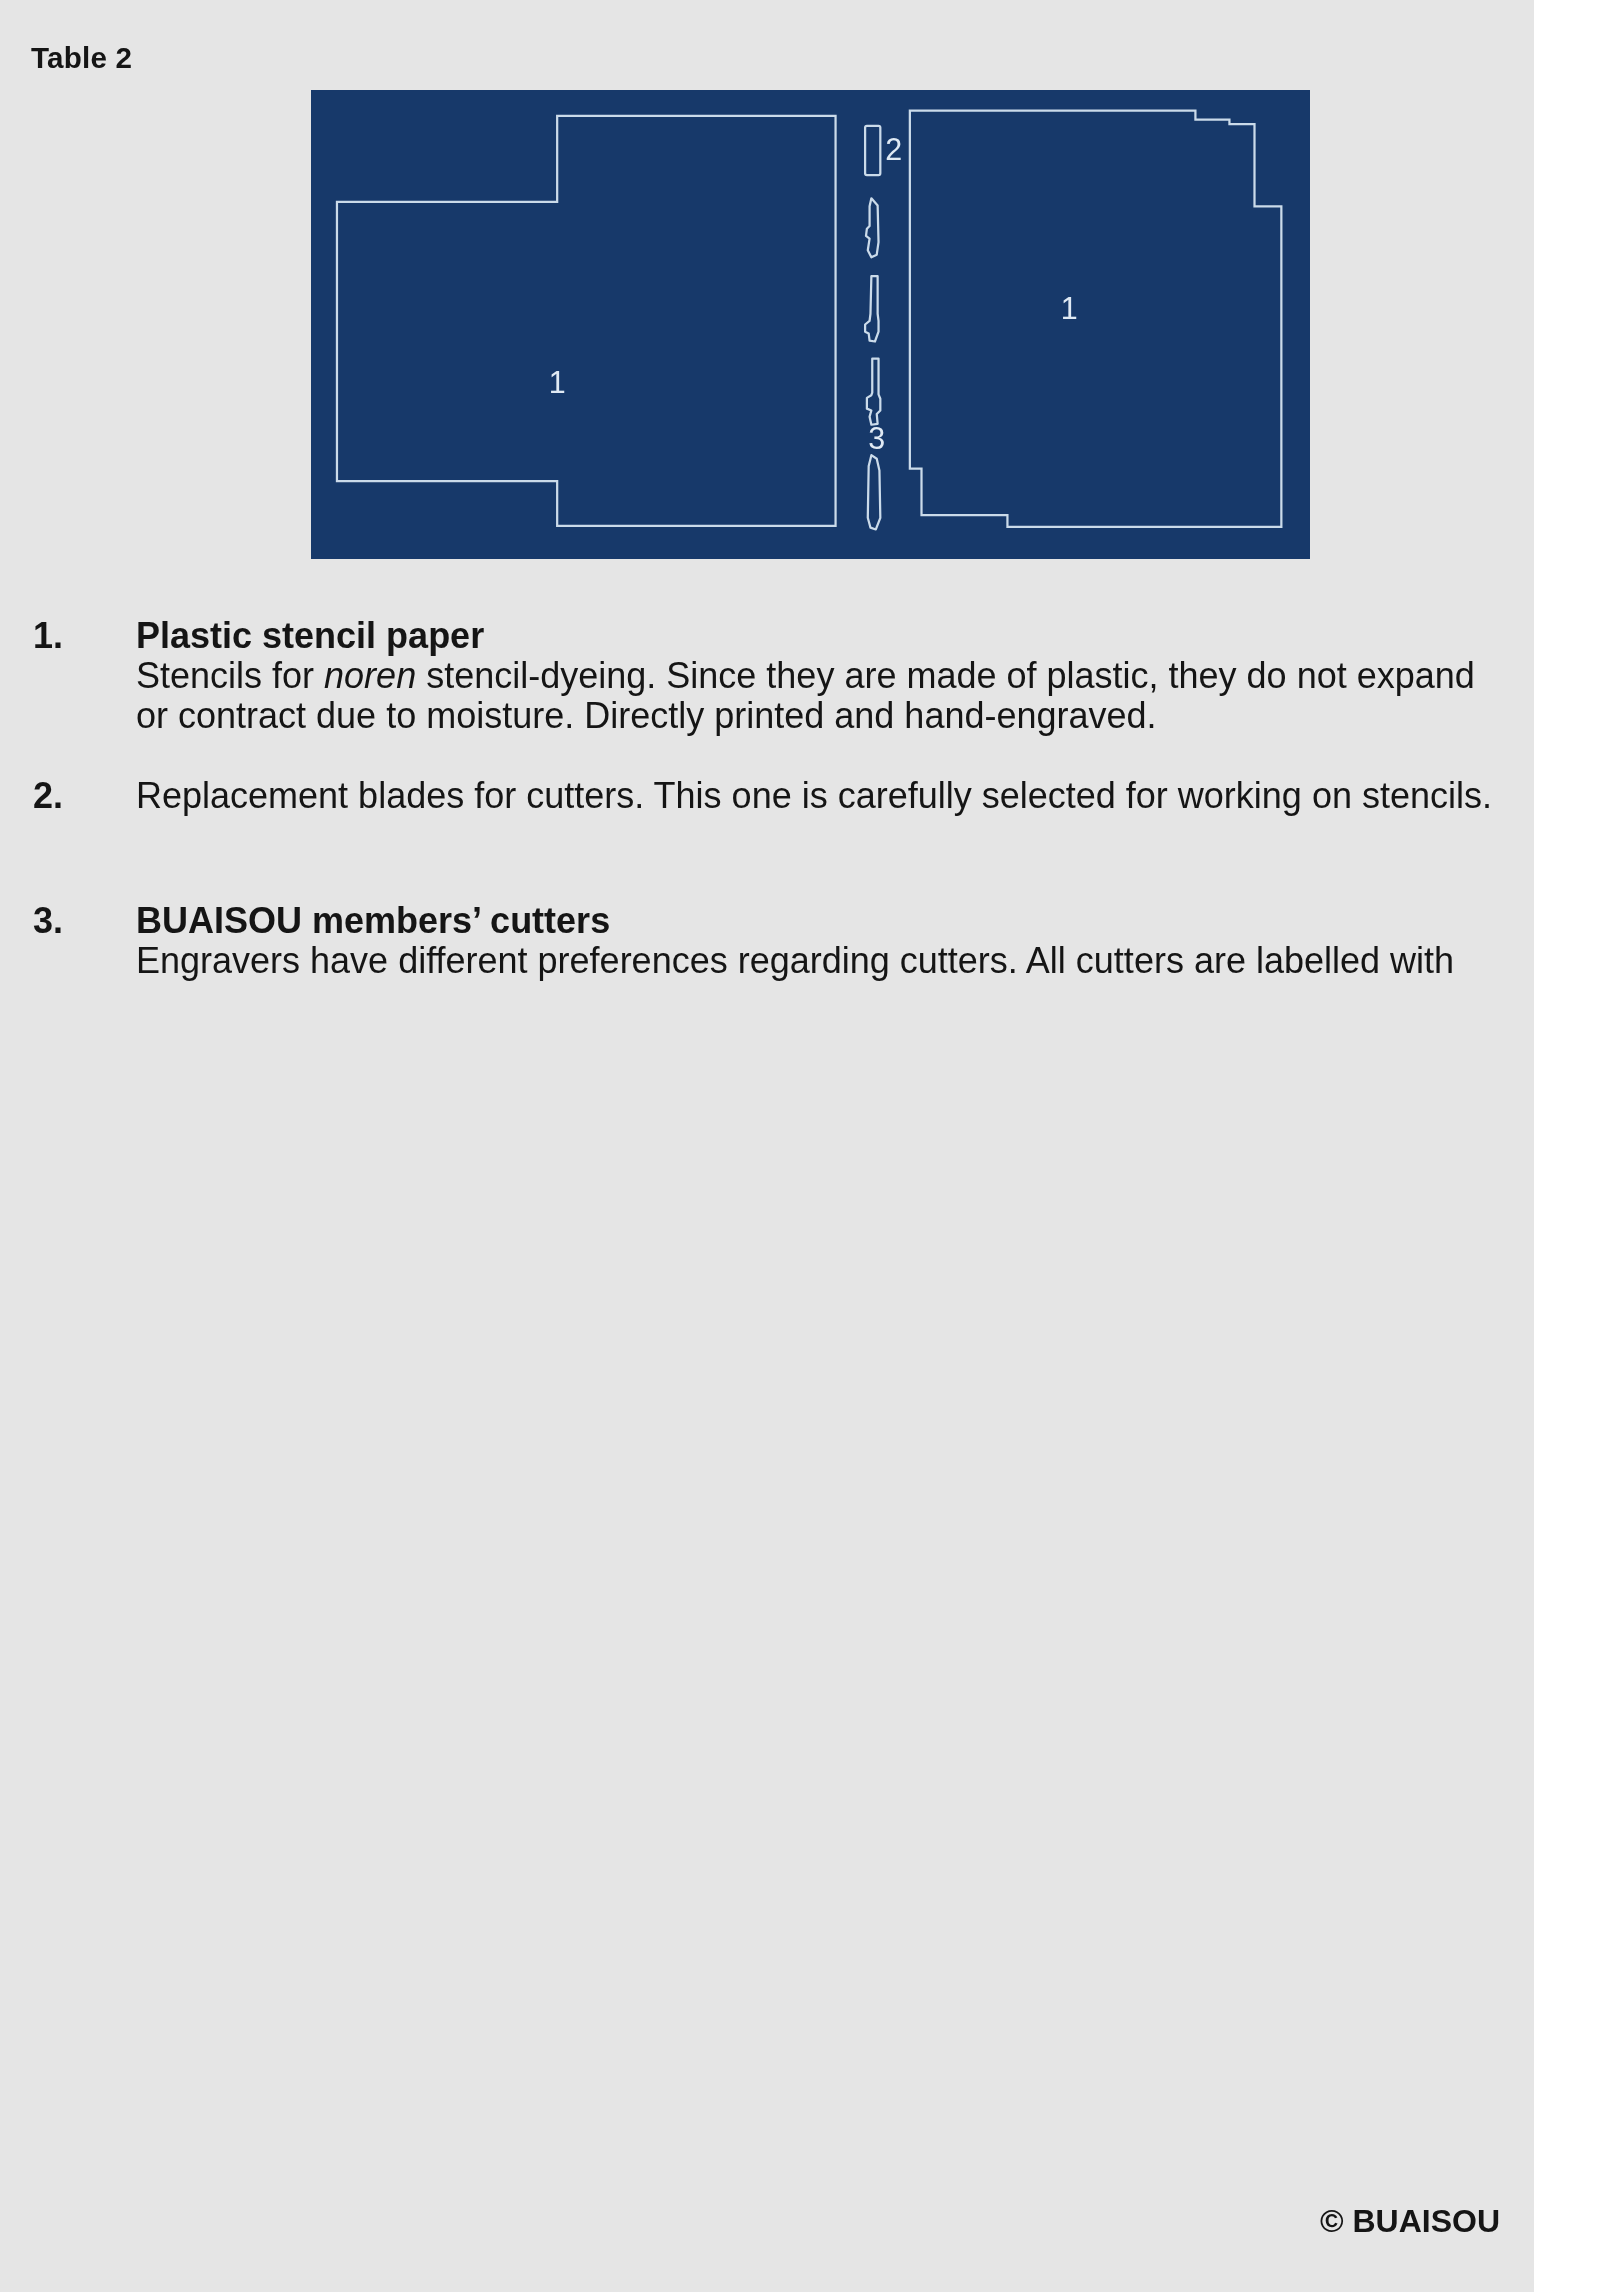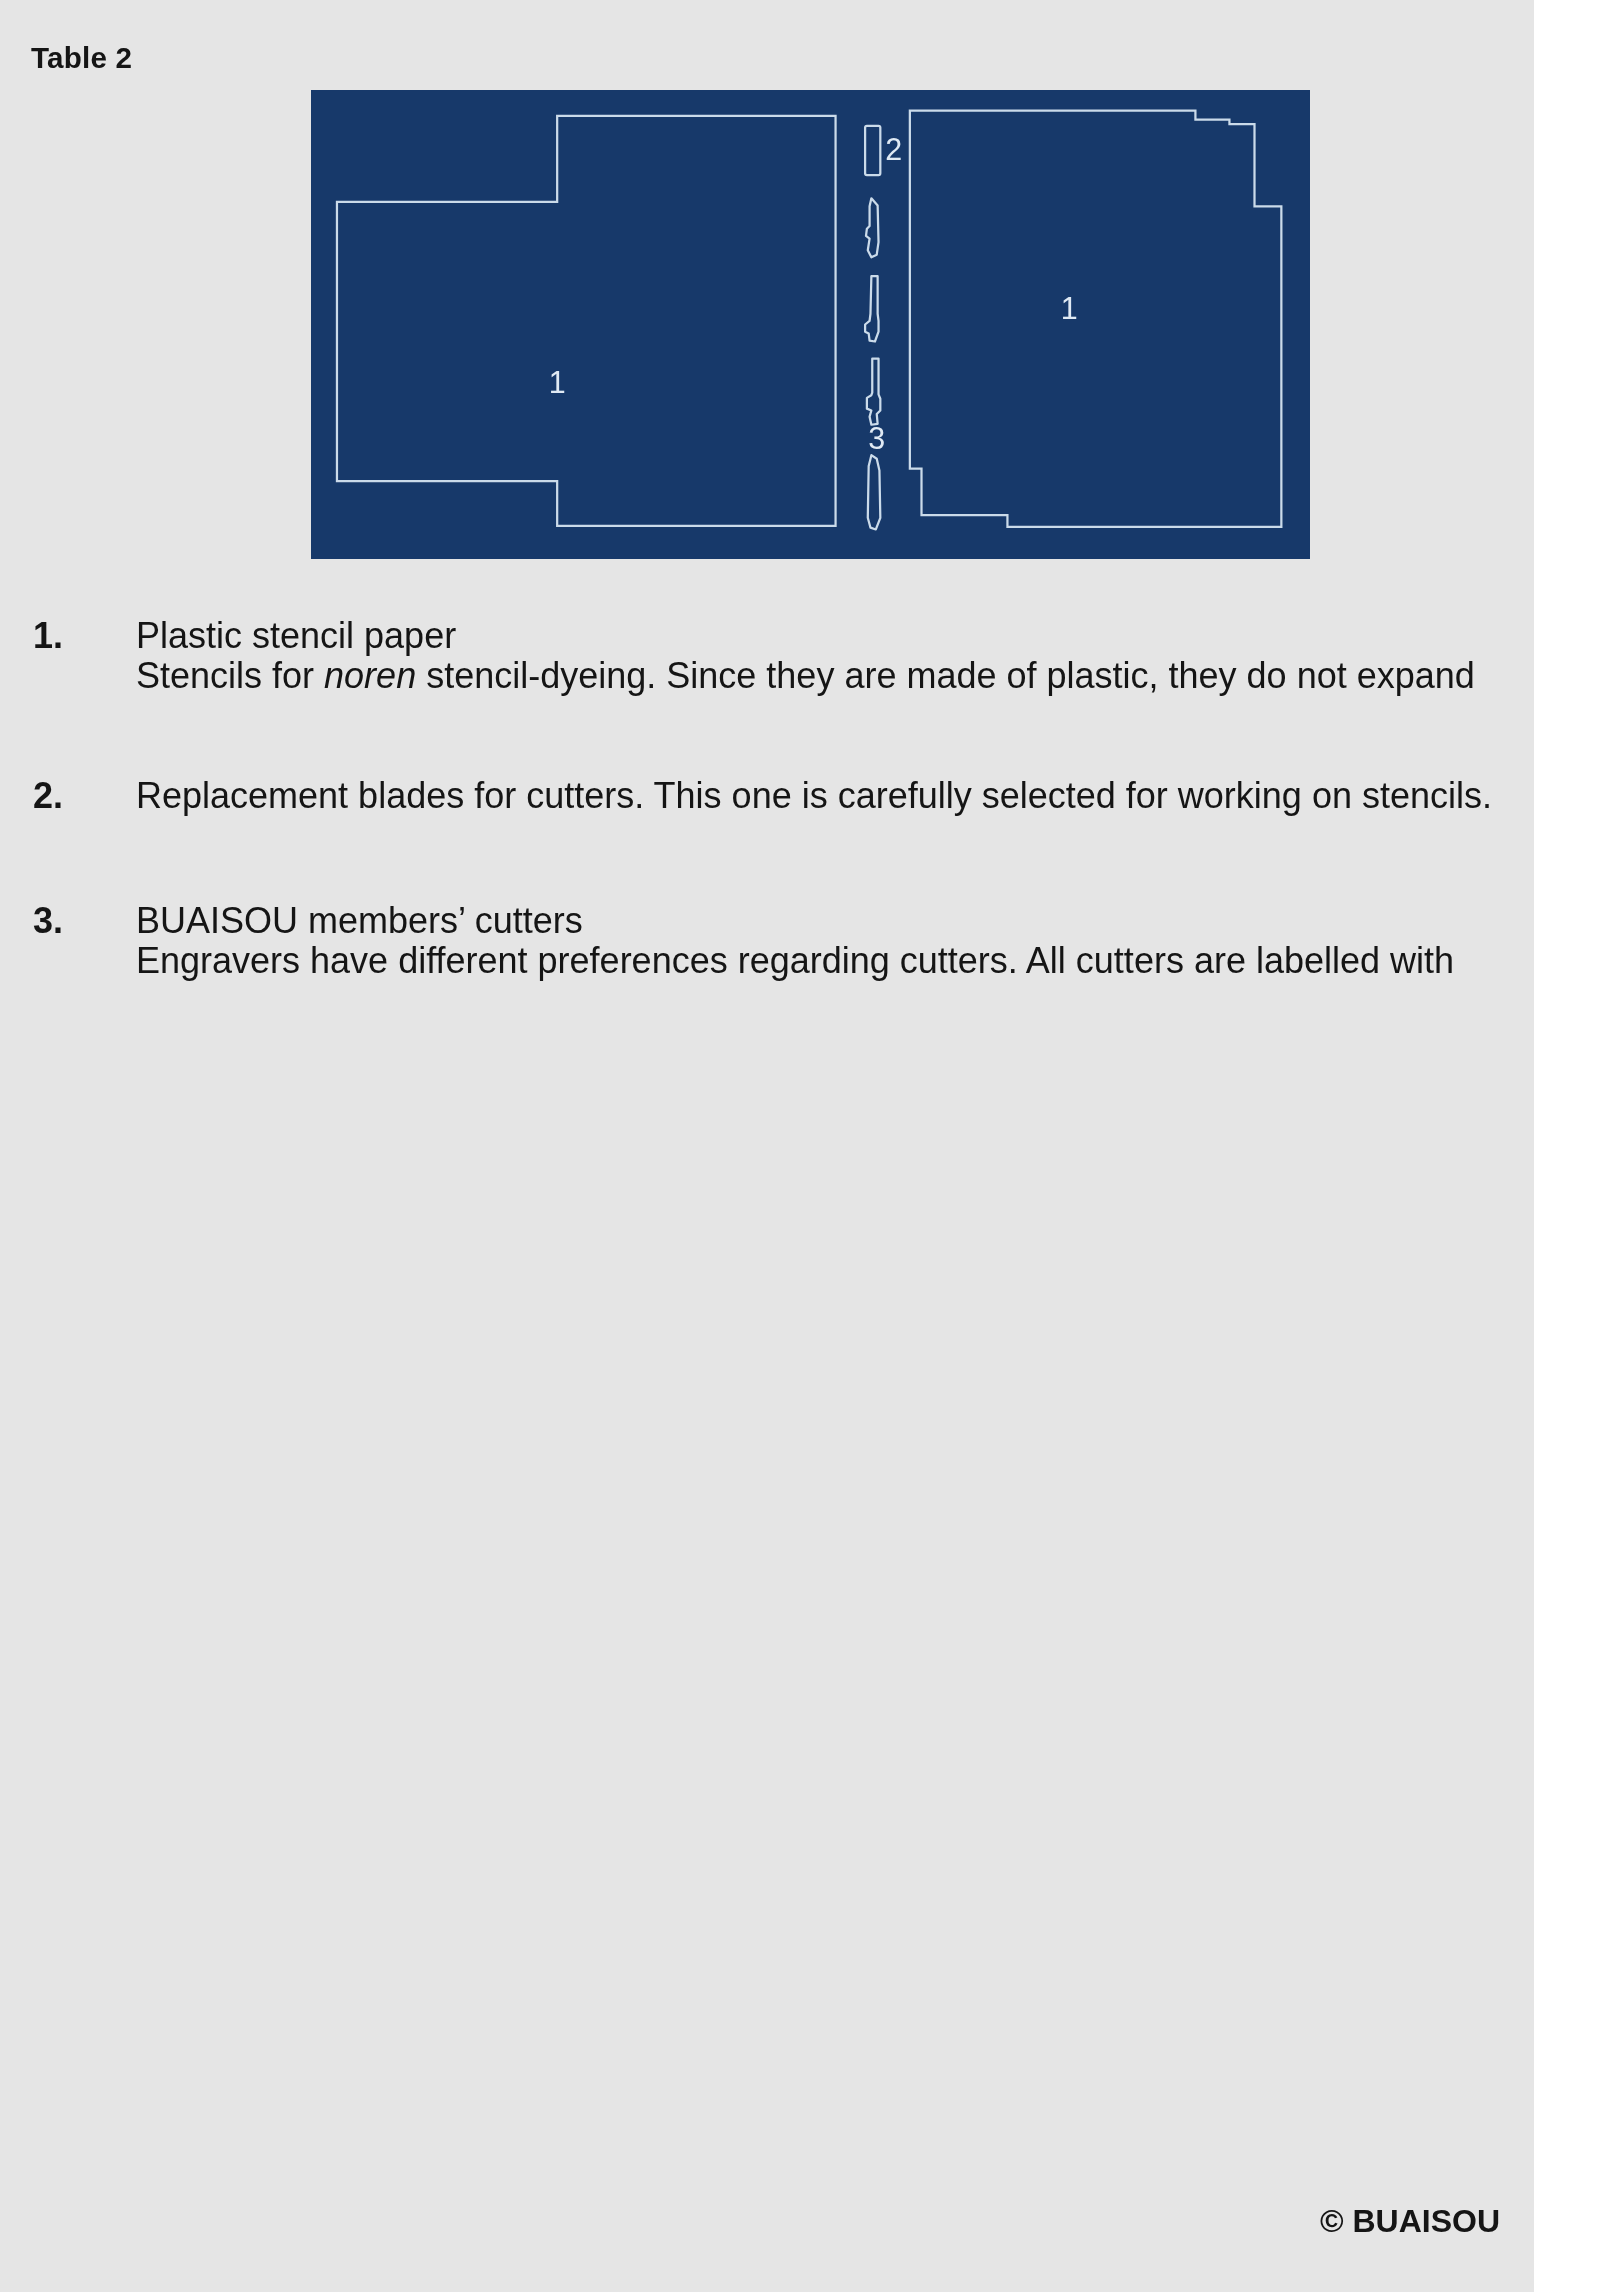--- a/index.html
+++ b/index.html
@@ -54,21 +54,21 @@
     width: 103px;
     flex: 0 0 103px;
     font-size: 36px;
     line-height: 40px;
     font-weight: bold;
   }
   .item .itext { }
   .item .heading {
     font-size: 36px;
     line-height: 40px;
-    font-weight: normal;
+    font-weight: bold;
     white-space: nowrap;
   }
   .item .line {
     font-size: 36px;
     line-height: 40px;
     white-space: nowrap;
   }
   .item .line em {
   }
   .footer-copyright {
@@ -113,20 +113,21 @@
 
       <text x="632" y="401" text-anchor="middle" fill="#e0eaf4">3</text>
     </svg>
   </figure>
 
   <div class="item" style="top:616px">
     <span class="num">1.</span>
     <div class="itext">
       <div class="heading">Plastic stencil paper</div>
       <div class="line"><span>Stencils for </span><em>noren</em><span> stencil-dyeing. Since they are made of plastic, they do not expand</span></div>
+      <div class="line">or contract due to moisture. Directly printed and hand-engraved.</div>
     </div>
   </div>
 
   <div class="item" style="top:776px">
     <span class="num">2.</span>
     <div class="itext">
       <div class="line">Replacement blades for cutters. This one is carefully selected for working on stencils.</div>
     </div>
   </div>
 

